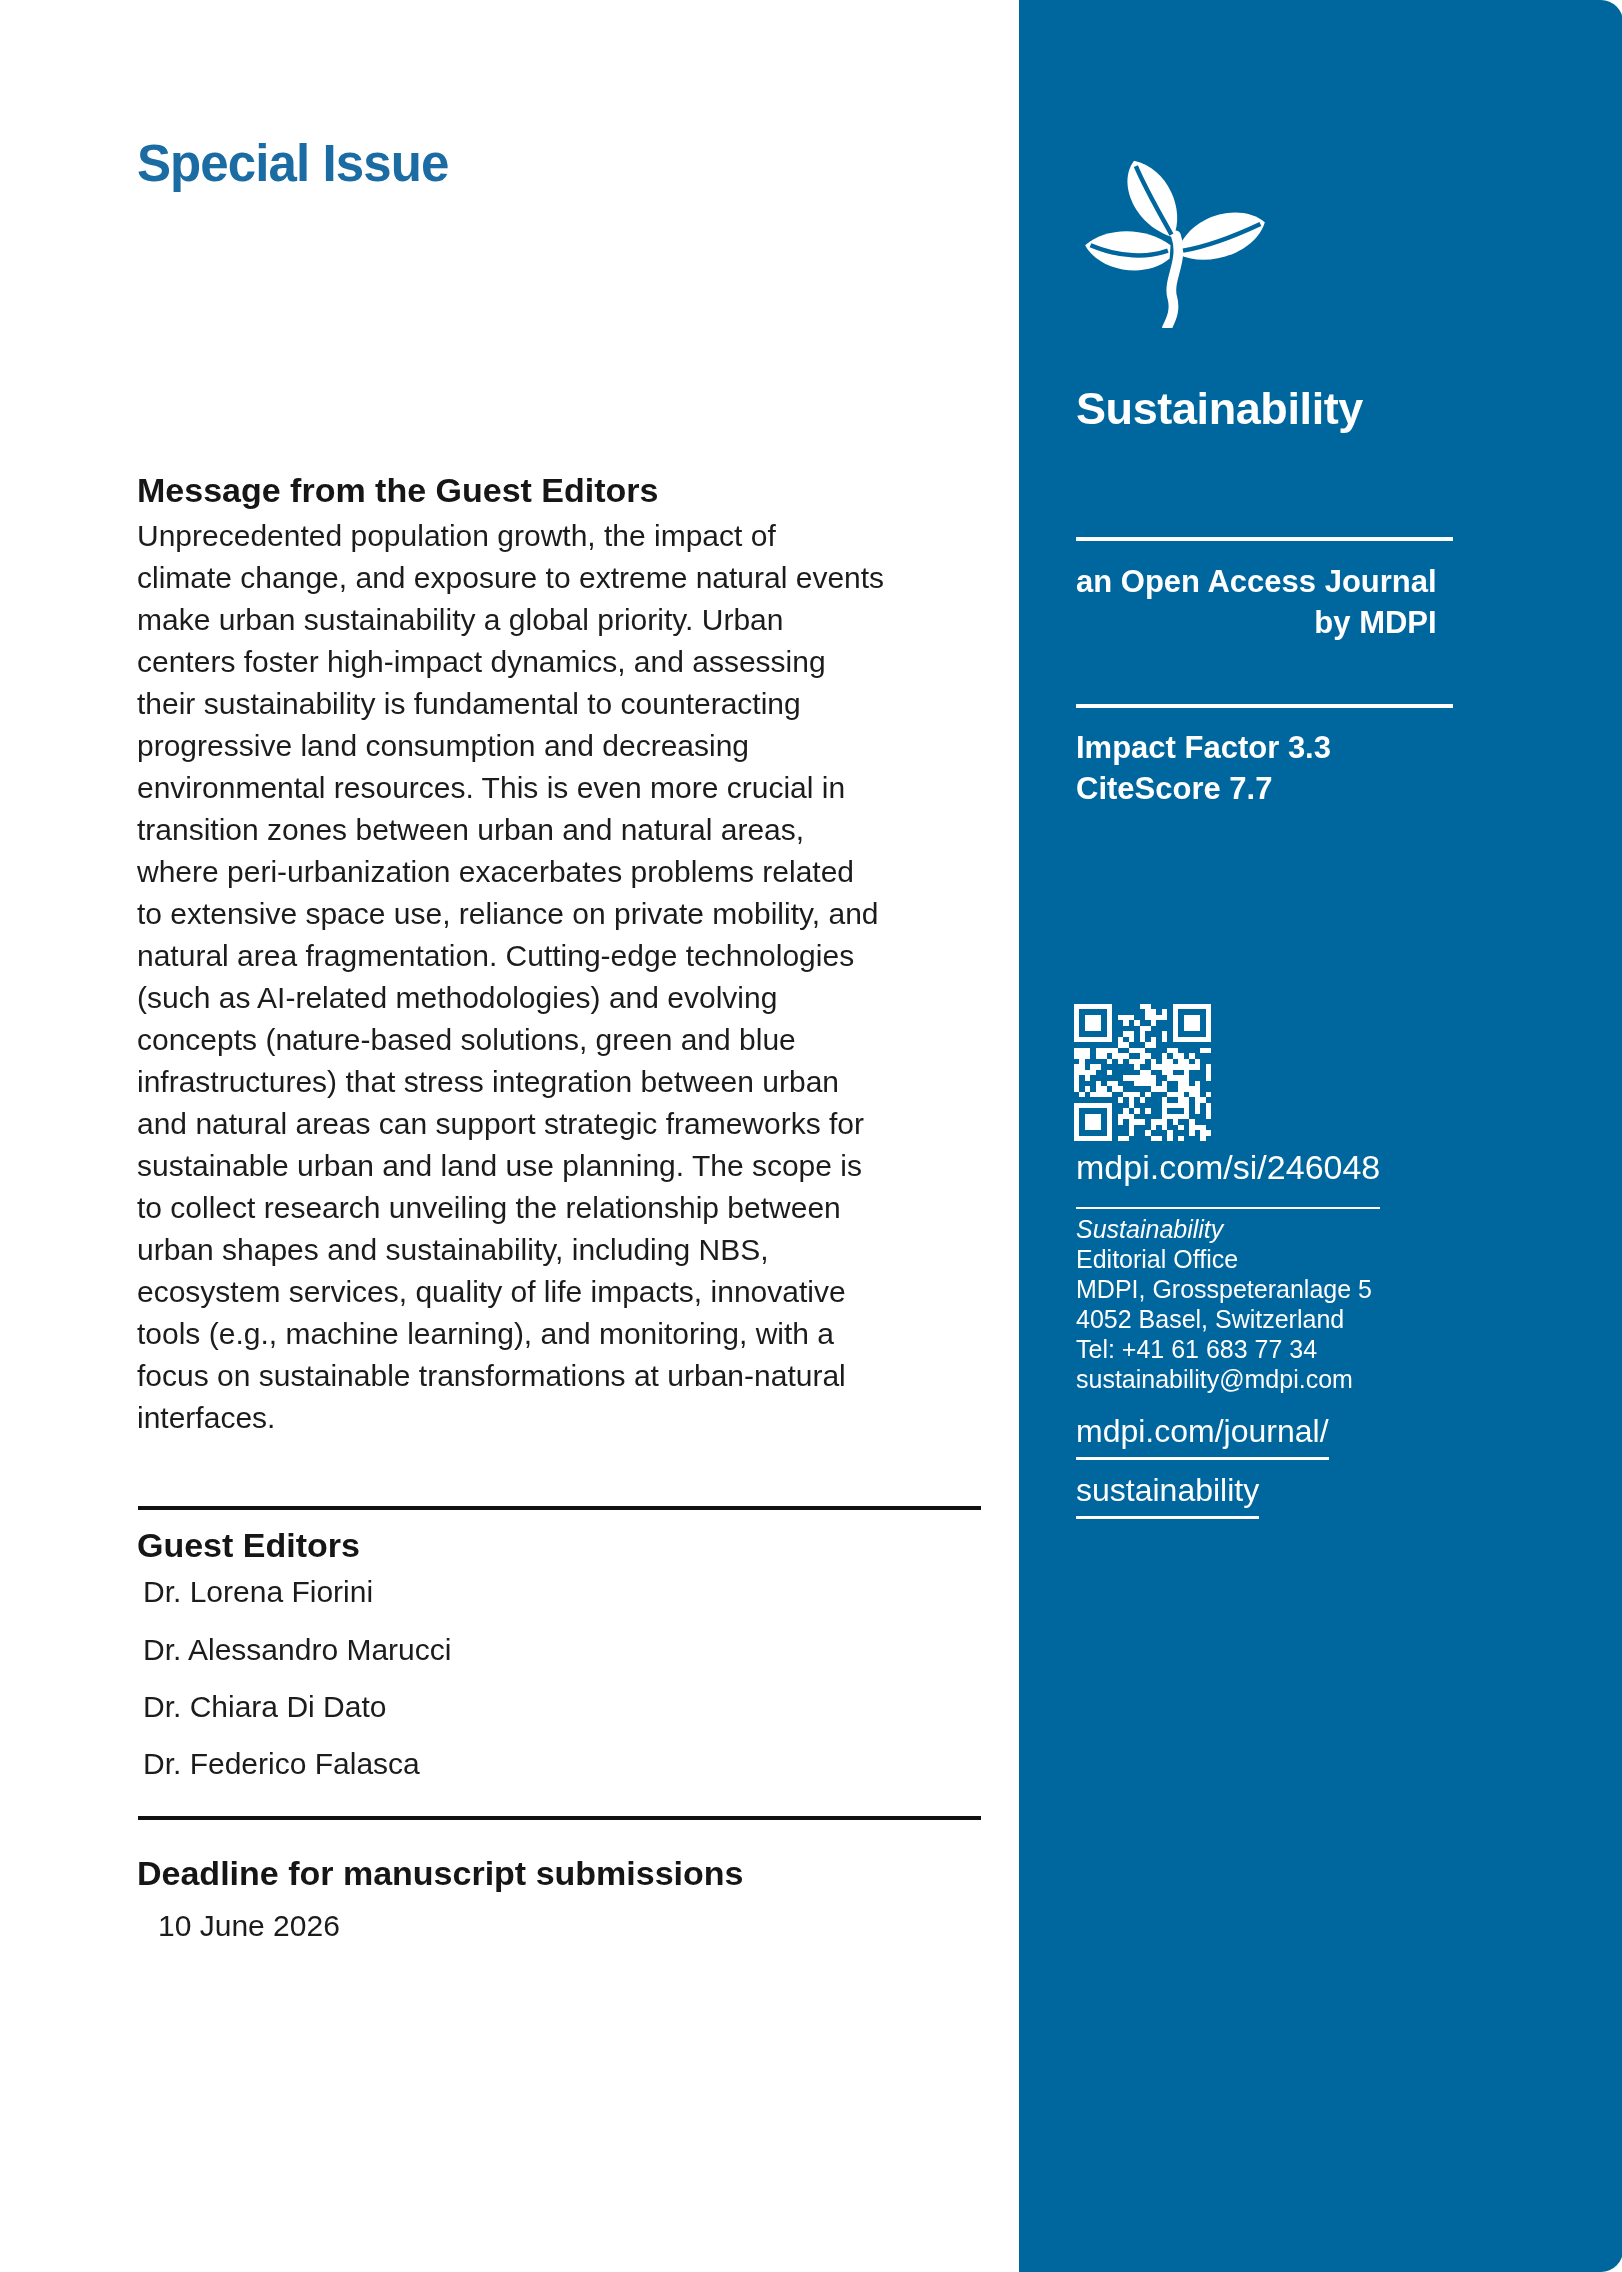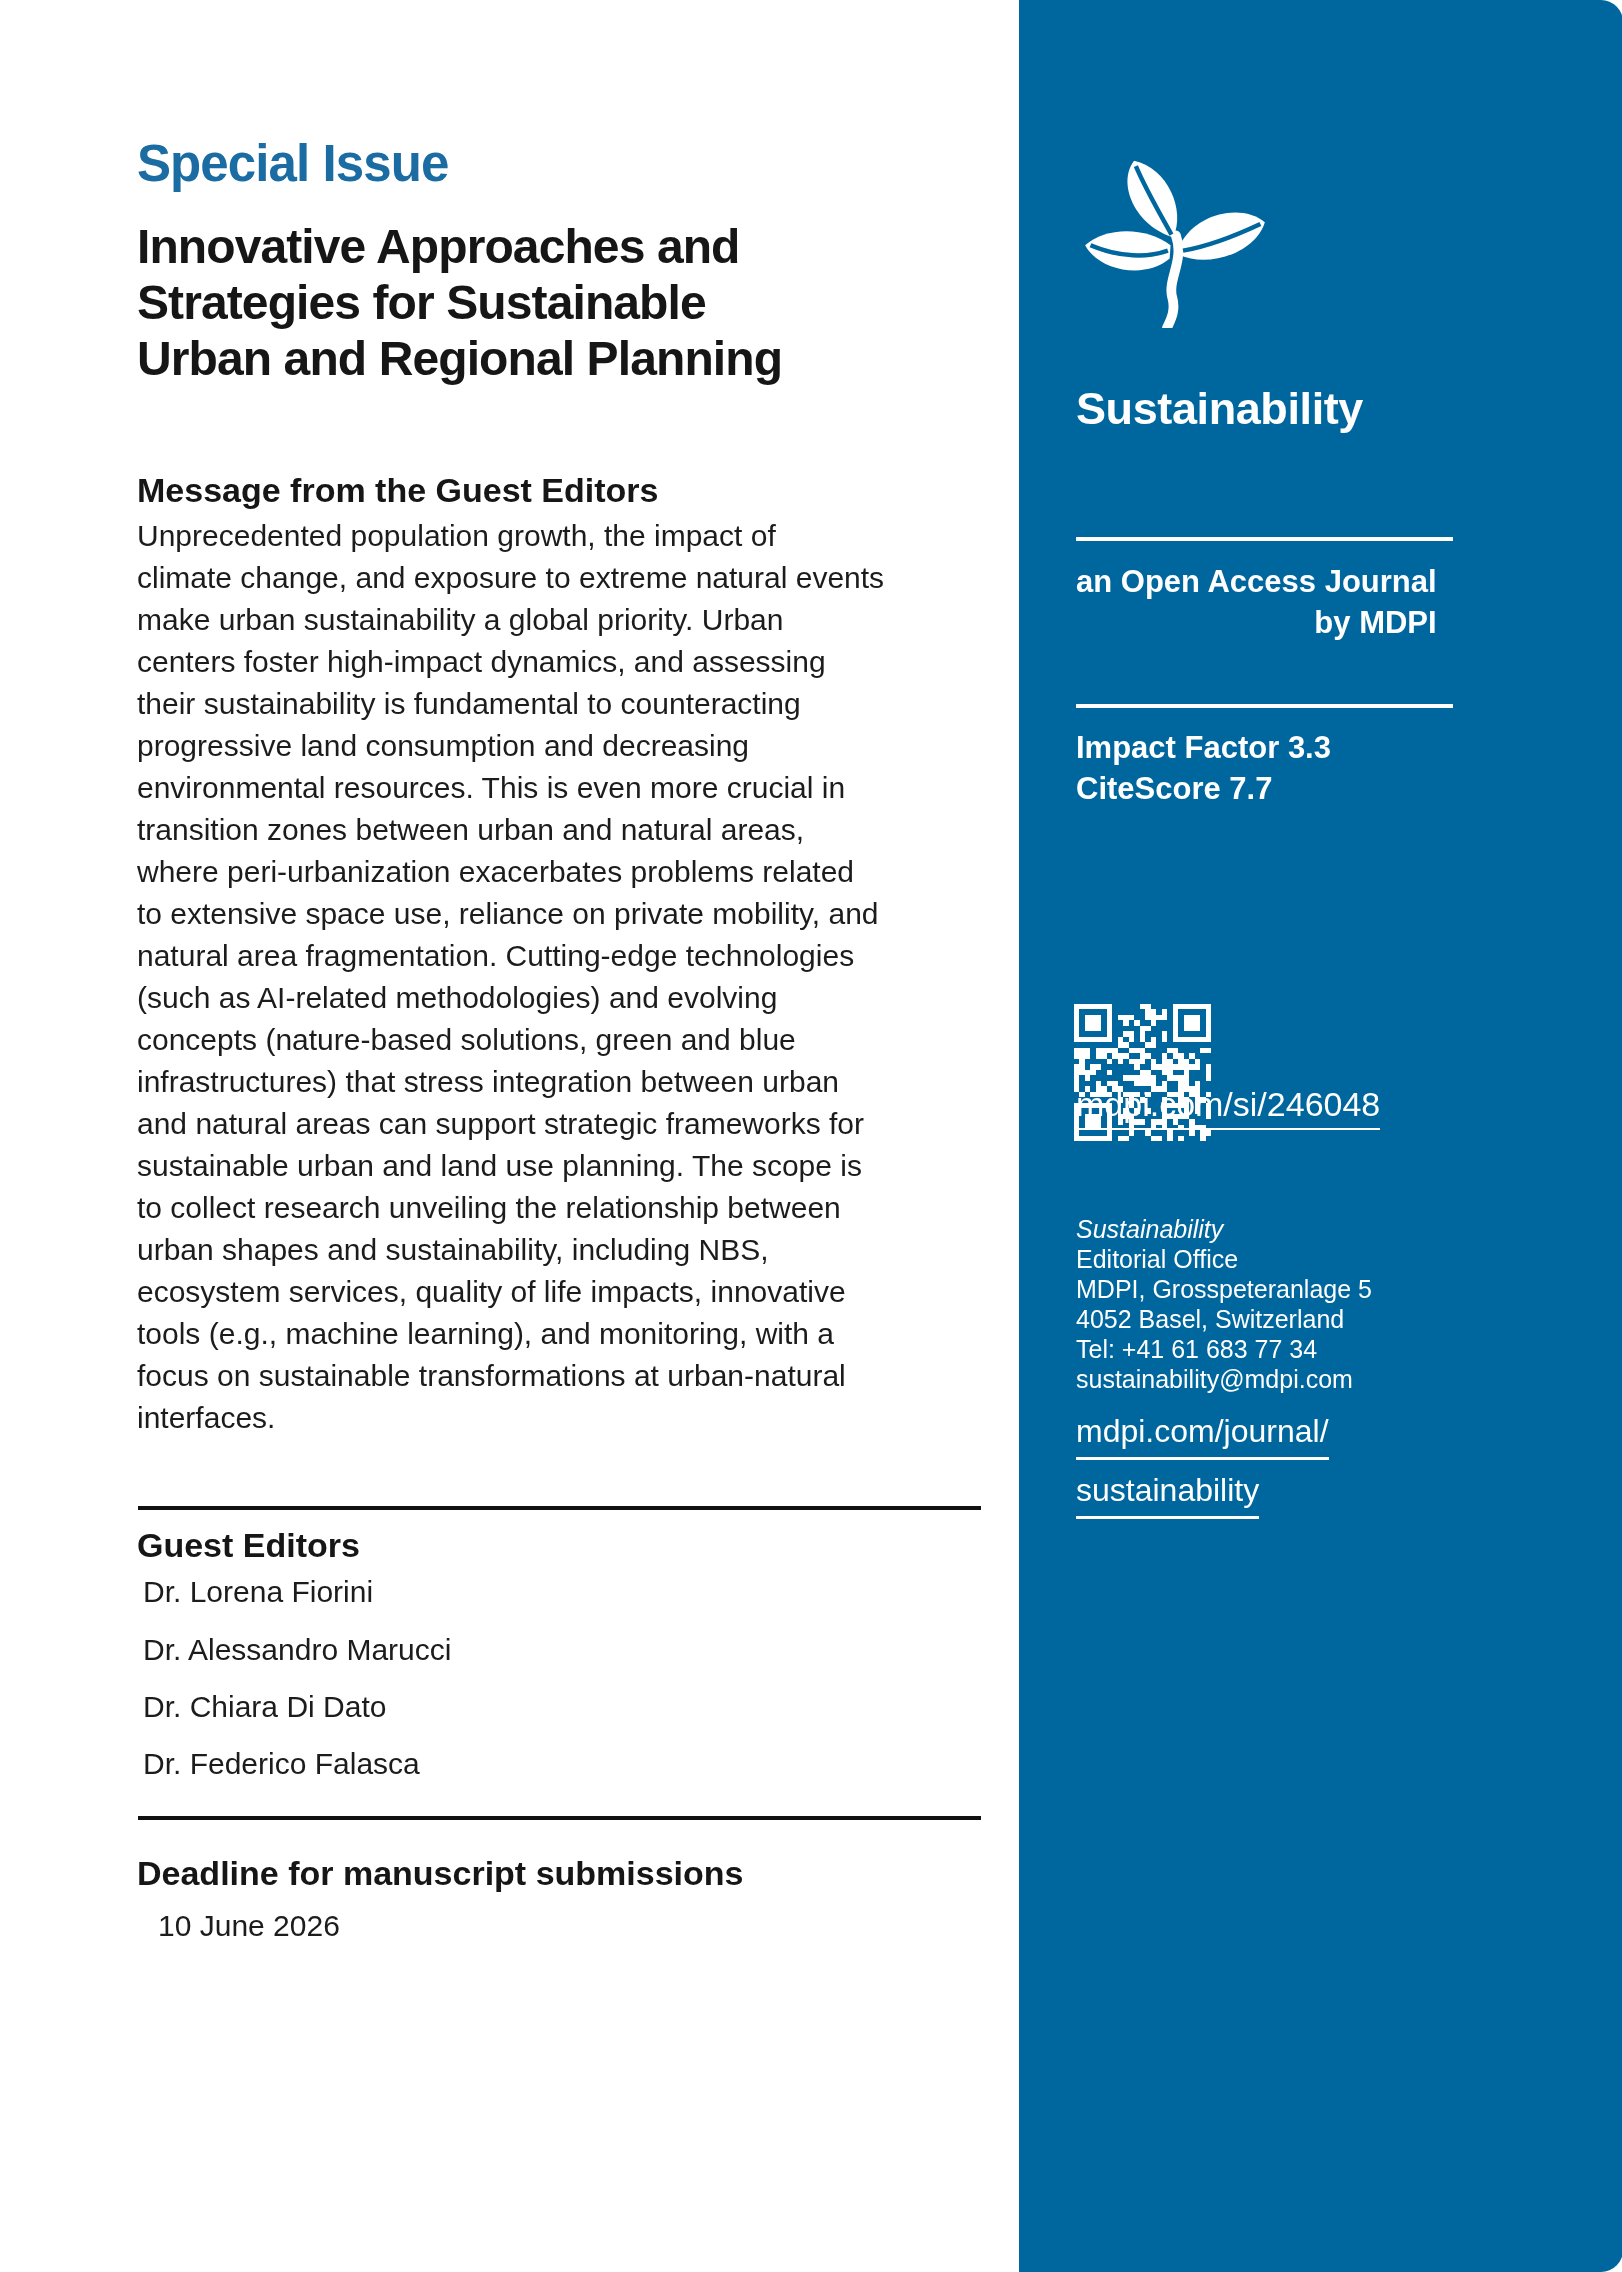--- a/index.html
+++ b/index.html
@@ -31,41 +31,38 @@
   .panel { left:1019px; top:0; width:604px; height:2272px; }
   .journal-name { left:1076px; top:383px; font-size:45px; font-weight:bold; color:#fff; letter-spacing:-0.4px; }
   .rule-white { left:1076px; width:377px; height:3.6px; background:#fff; }
   .rule-w1 { top:537px; }
   .rule-w2 { top:704px; }
   .oa-block { left:1076px; top:561px; font-size:31px; font-weight:bold; color:#fff;
               line-height:41px; white-space:pre-line;text-align:right; }
   .metrics-block { left:1076px; top:727px; font-size:31px; font-weight:bold; color:#fff;
                    line-height:41px; white-space:pre-line; }
   .qr-box { left:1074px; top:1004px; width:137px; height:137px; }
-  .si-link { left:1076px; top:1085px; font-size:34px; color:#fff; text-decoration:none;
-             display:inline-block; border-bottom:2.7px solid #fff; padding-bottom:4px; }
+  .si-link { left:1076px; top:1148px; font-size:34px; color:#fff; text-decoration:none;
+             display:inline-block; border-bottom:2.7px solid #fff; padding-bottom:20px; }
   .addr { left:1076px; top:1214px; font-size:25px; line-height:30px; color:#fff; }
   .addr .it { font-style:italic; }
   .j-link { font-size:32px; color:#fff; text-decoration:none; display:inline-block;
             border-bottom:3.6px solid #fff; padding-bottom:7.1px; }
   .j-link1 { left:1076px; top:1413px; }
   .j-link2 { left:1076px; top:1472px; }
   .plant-box { left:1084px; top:159px; width:182px; height:169px; }
   .mdpi-box { left:1074px; top:2009px; width:203px; height:135px; }
 </style>
 </head>
 <body>
 
 <div id="page">
 
   <div class="abs si-label" style="color:#1b6ca3;">Special Issue</div>
 
-  <h1 class="abs main-title">Innovative Approaches and
-Strategies for Sustainable
-Urban and Regional Planning</h1>
 
   <h2 class="abs msg-heading">Message from the Guest Editors</h2>
 
   <div class="abs msg-body">Unprecedented population growth, the impact of
 climate change, and exposure to extreme natural events
 make urban sustainability a global priority. Urban
 centers foster high-impact dynamics, and assessing
 their sustainability is fundamental to counteracting
 progressive land consumption and decreasing
 environmental resources. This is even more crucial in

